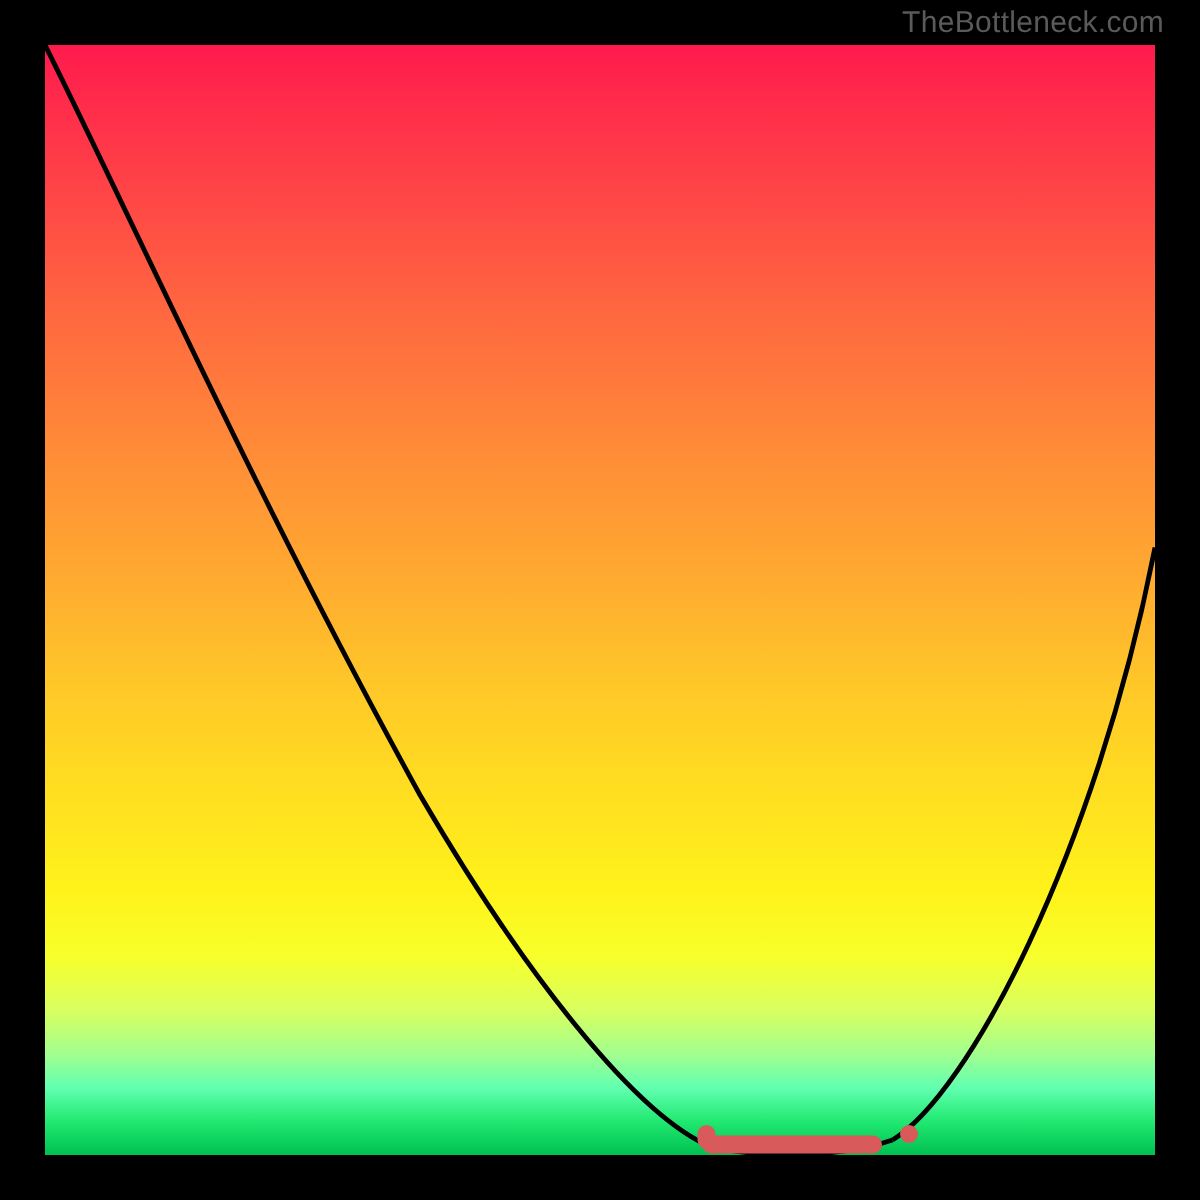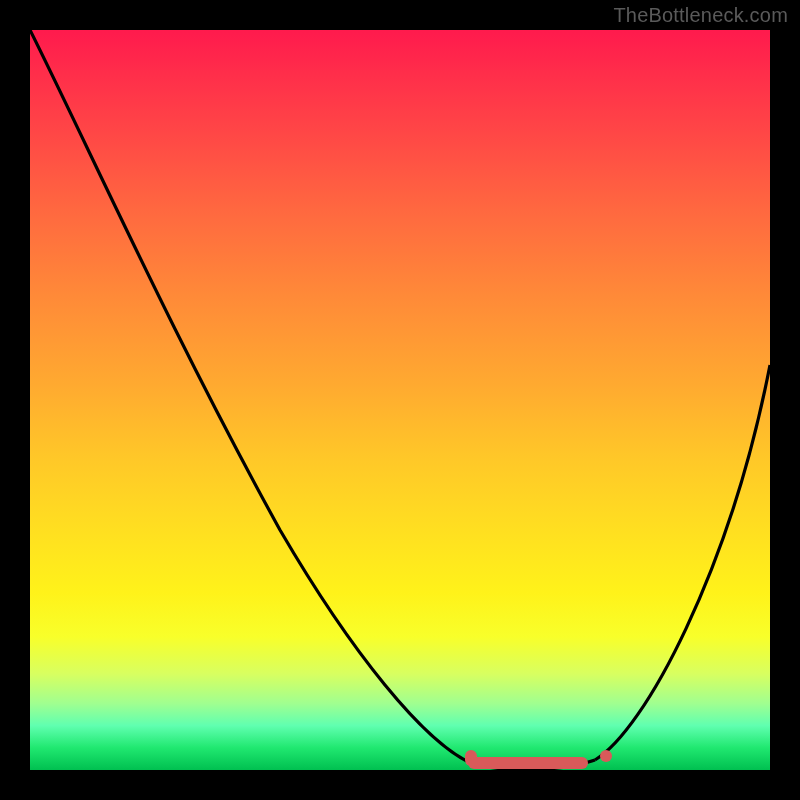--- a/index.html
+++ b/index.html
@@ -6,21 +6,21 @@
   body {
     width: 800px;
     height: 800px;
     background: #000;
     position: relative;
     font-family: Arial, sans-serif;
   }
   .watermark {
     position: absolute;
     top: 4px;
-    right: 12px;
+    right: 24px;
     color: #5a5a5a;
     font-size: 20px;
     font-weight: 500;
     z-index: 10;
     letter-spacing: 0.2px;
     margin-left: 45px;
   }
   .plot-area {
     position: absolute;
     left: 30px;

